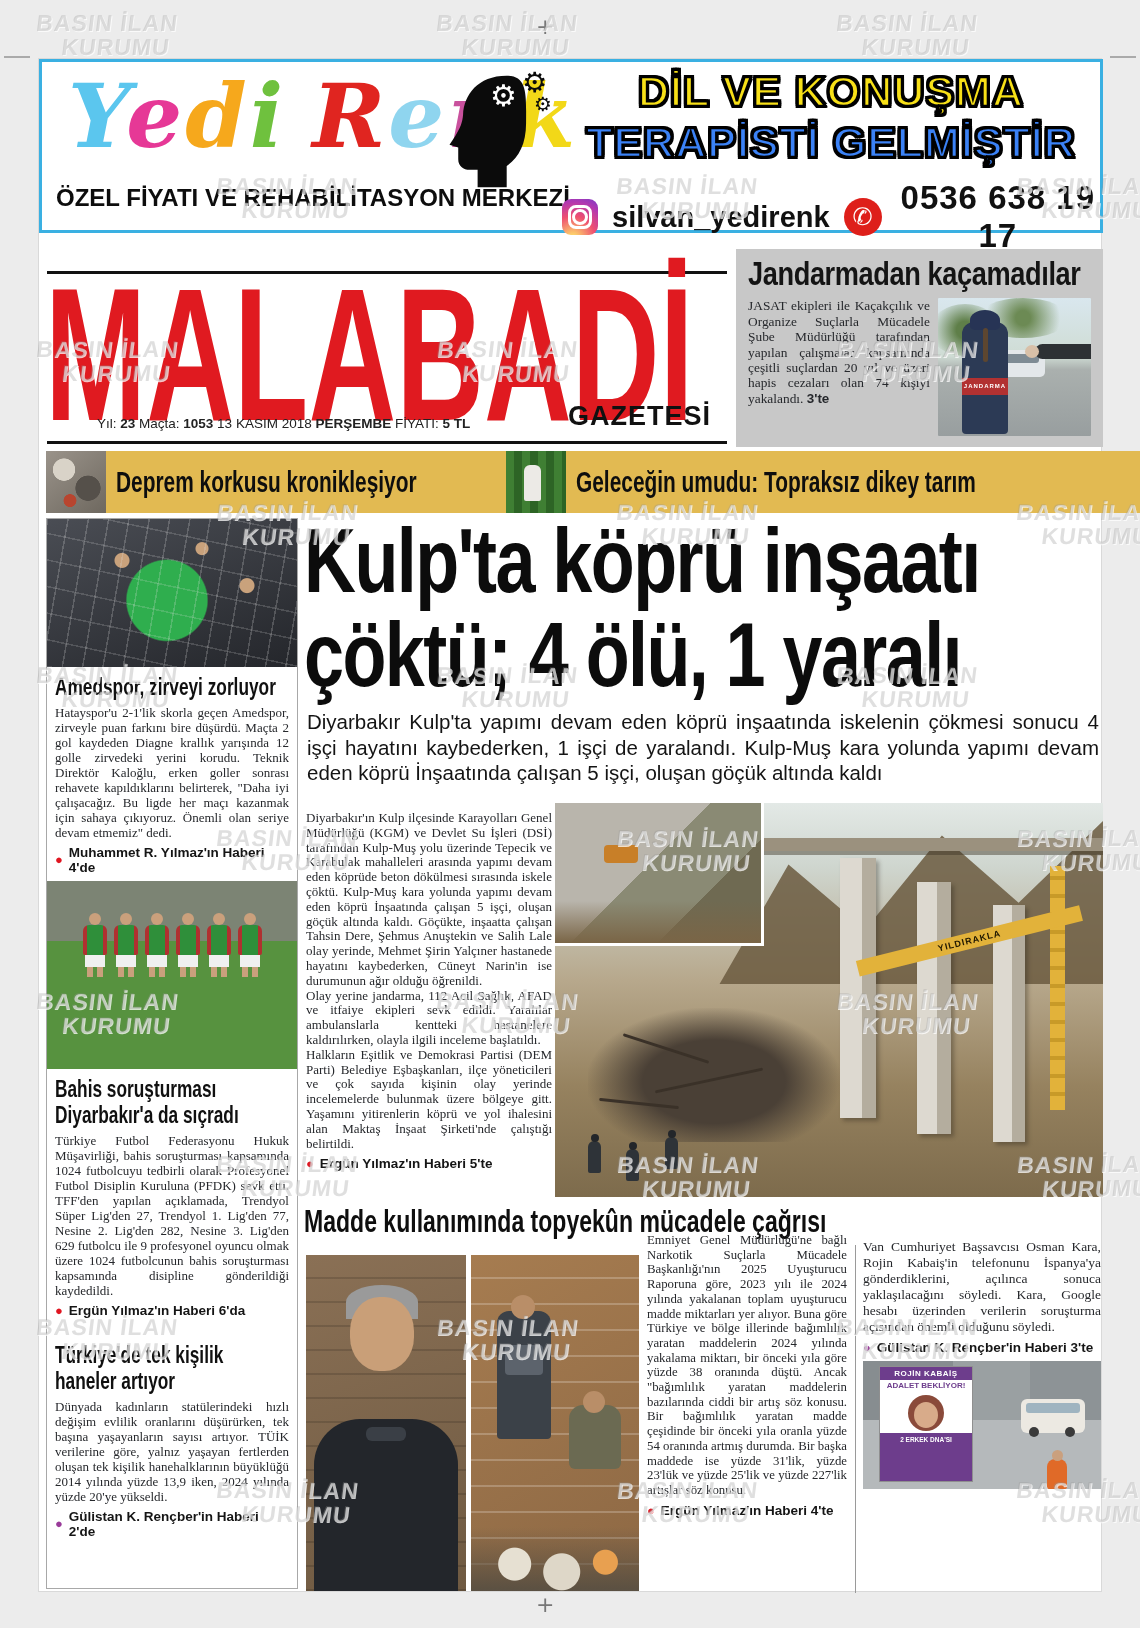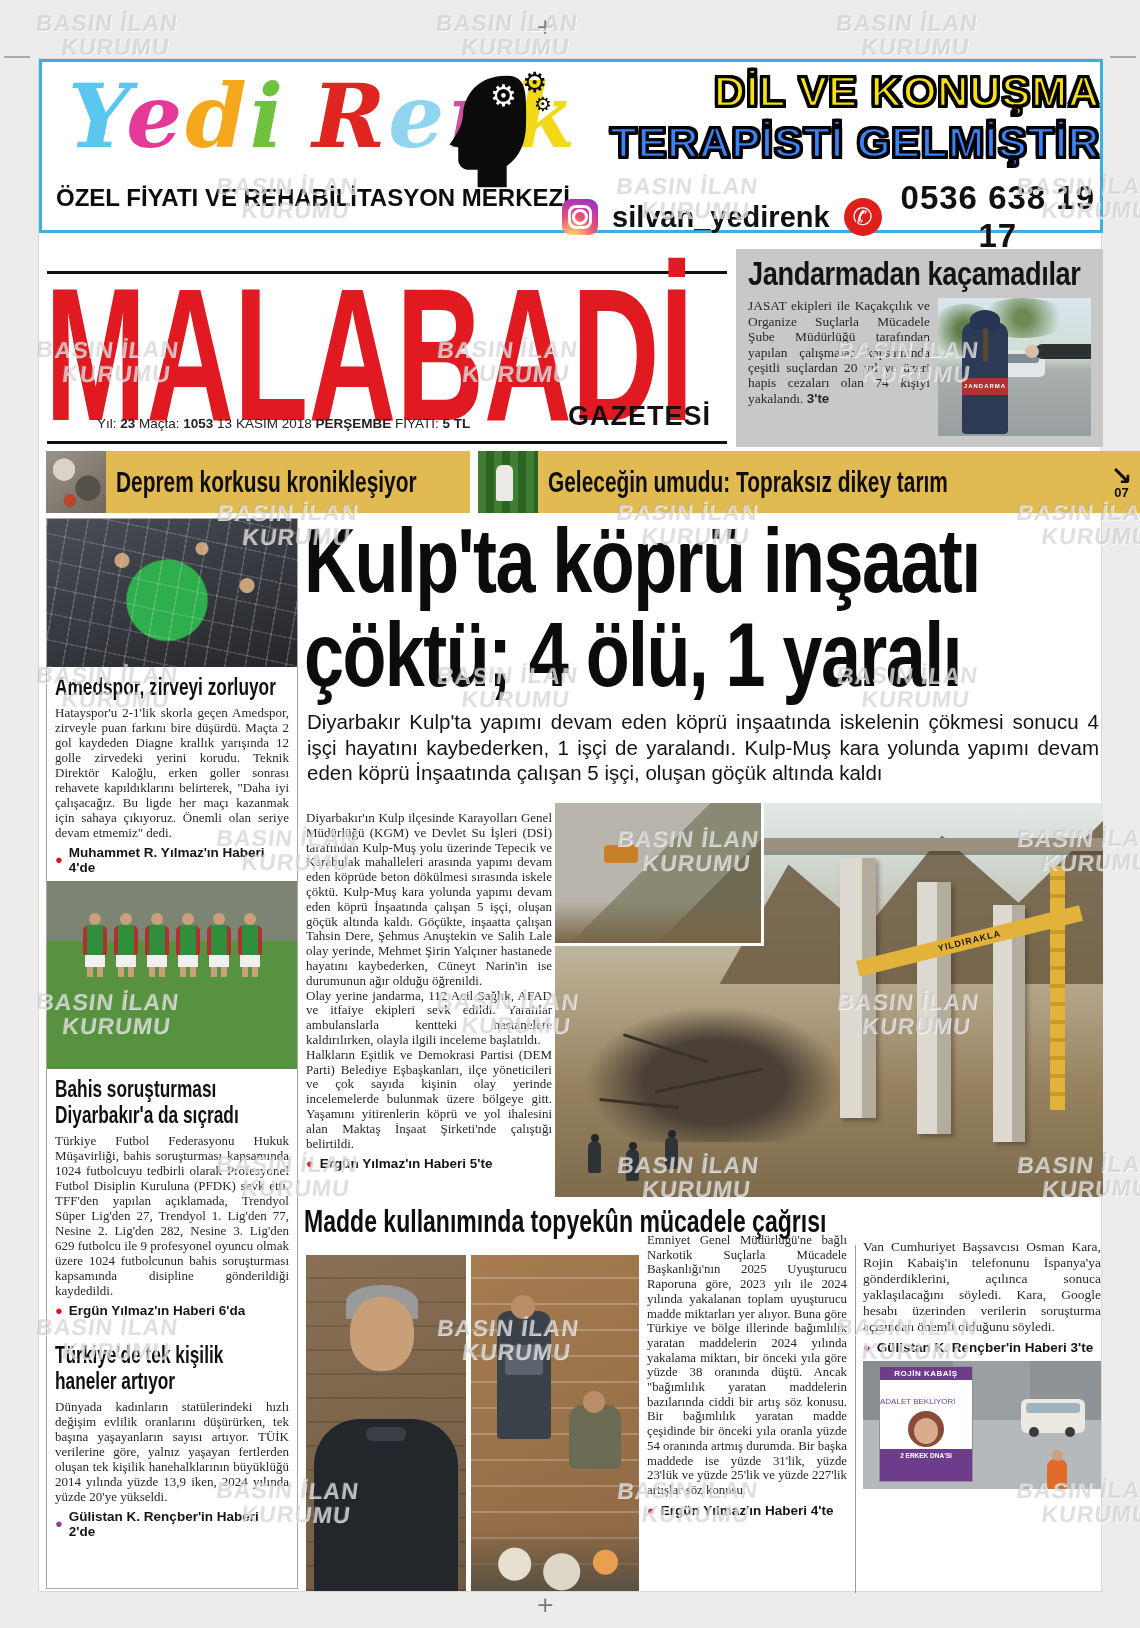--- a/index.html
+++ b/index.html
@@ -27,21 +27,21 @@
   
   .ad{left:0;top:0;width:1064px;height:174px;border:3px solid #3ab0e2;box-sizing:border-box;background:#fff;}
   .brand{left:26px;top:2px;font-family:"DejaVu Serif",serif;font-style:italic;font-weight:bold;font-size:88px;letter-spacing:3px;white-space:nowrap;}
   .brand .w2{margin-left:26px;}
   .ad-sub{left:14px;top:122px;font-size:24px;font-weight:bold;color:#0d0d0d;white-space:nowrap;letter-spacing:0;}
   .head-icon{left:396px;top:8px;width:118px;height:126px;}
   .gear{position:absolute;font-family:"DejaVu Sans",sans-serif;font-weight:bold;}
   .ad-right{left:520px;top:4px;width:538px;text-align:center;}
   .ad-head{font-size:43px;font-weight:bold;line-height:1.18;letter-spacing:1px;
      -webkit-text-stroke:2.5px #000;
-     text-shadow:2px 0 0 #000,-2px 0 0 #000,0 2px 0 #000,0 -2px 0 #000,2px 2px 0 #000,-2px -2px 0 #000,2px -2px 0 #000,-2px 2px 0 #000;text-align:right;}
+     text-shadow:2px 0 0 #000,-2px 0 0 #000,0 2px 0 #000,0 -2px 0 #000,2px 2px 0 #000,-2px -2px 0 #000,2px -2px 0 #000,-2px 2px 0 #000;}
   .ad-contact{margin-top:12px;display:flex;align-items:center;justify-content:center;gap:14px;}
   .insta{width:36px;height:36px;border-radius:9px;position:relative;flex:0 0 auto;
      background:radial-gradient(circle at 30% 110%,#fdd36a 8%,#ee4f71 48%,#b338b0 78%,#7a3ac8);}
   .insta::after{content:"";position:absolute;inset:6px;border:3px solid #fff;border-radius:8px;}
   .insta::before{content:"";position:absolute;width:10px;height:10px;border:3px solid #fff;border-radius:50%;left:50%;top:50%;transform:translate(-50%,-50%);z-index:1;}
   .phone-ic{width:38px;height:38px;border-radius:50%;background:#de1f1a;color:#fff;display:flex;align-items:center;justify-content:center;font-size:24px;flex:0 0 auto;font-family:"DejaVu Sans",sans-serif;}
   .ad-ig{font-size:29px;font-weight:bold;color:#111;}
   .ad-ph{font-size:33px;font-weight:bold;color:#111;letter-spacing:1px;}
 
   
@@ -163,21 +163,21 @@
 
   
   .vdivider{left:816px;top:1186px;width:1px;height:348px;background:#9a9a9a;}
   .rojin{left:824px;top:1180px;width:238px;}
   .rojin-head{font-size:30px;font-weight:bold;line-height:1.1;color:#0e0e0e;margin-bottom:6px;}
   .rojin-body{font-family:"Liberation Serif",serif;font-size:13.5px;line-height:16px;text-align:justify;color:#26282c;}
   .rphoto{position:relative;margin-top:6px;height:128px;overflow:hidden;background:#b5b9bb;}
   .rbldg{position:absolute;top:0;left:0;width:100%;height:46%;background:linear-gradient(90deg,#878d90 0 38%,#9aa0a2 38% 70%,#8d9396 70%);}
   .rposter{position:absolute;left:16px;top:5px;width:94px;height:116px;background:#fff;border:1px solid #8f8f8f;box-sizing:border-box;overflow:hidden;}
   .rband1{background:#6d3d8c;color:#fff;font-size:8px;font-weight:bold;text-align:center;line-height:13px;height:13px;letter-spacing:.5px;}
-  .rband2{color:#6d3d8c;font-size:8px;font-weight:normal;text-align:left;line-height:12px;height:12px;margin-top:16px;}
+  .rband2{color:#6d3d8c;font-size:8px;font-weight:bold;text-align:center;line-height:12px;height:12px;}
   .rface{width:36px;height:36px;margin:3px auto 2px auto;border-radius:50%;background:#8a4a3a;position:relative;}
   .rface::after{content:"";position:absolute;left:6px;top:7px;width:24px;height:26px;border-radius:50%;background:#d8ab8a;}
   .rband3{background:#6d3d8c;color:#fff;font-size:6.5px;font-weight:bold;text-align:center;line-height:9px;padding-top:2px;height:100%;}
   .rvan{position:absolute;right:16px;top:38px;width:64px;height:34px;background:#ece9e2;border-radius:6px;}
   .rvan::before{content:"";position:absolute;left:5px;top:4px;right:5px;height:10px;background:#9fb4c0;border-radius:3px;}
   .rvan::after{content:"";position:absolute;left:8px;bottom:-4px;width:10px;height:10px;border-radius:50%;background:#3a3a3a;box-shadow:36px 0 0 #3a3a3a;}
   .rkid{position:absolute;right:34px;bottom:0;width:20px;height:30px;background:#e06a28;border-radius:8px 8px 2px 2px;}
   .rkid::before{content:"";position:absolute;top:-9px;left:5px;width:11px;height:11px;border-radius:50%;background:#caa07e;}
 </style>
 </head>
@@ -241,21 +241,21 @@
         </div>
         <div class="jcap"></div>
         <div class="jbraid"></div>
       </div>
     </div>
   </div>
 
   <div class="abs teasers">
     <div class="tgroup" style="width:452px;">
       <div class="thumb thumb-rubble"></div>
-      <div class="tbar" style="width: 364px; background-color: rgb(226, 186, 82);">
+      <div class="tbar" style="width: 440px; background-color: rgb(226, 186, 82);">
         <div class="tlabel">
             <div class="c72">Deprem korkusu kronikleşiyor</div>
           </div>
         <div class="tarrow">
           <span class="ar">↘</span>
             <span class="pg">02</span>
         </div>
       </div>
     </div>
     <div class="tgroup" style="flex:1;">

